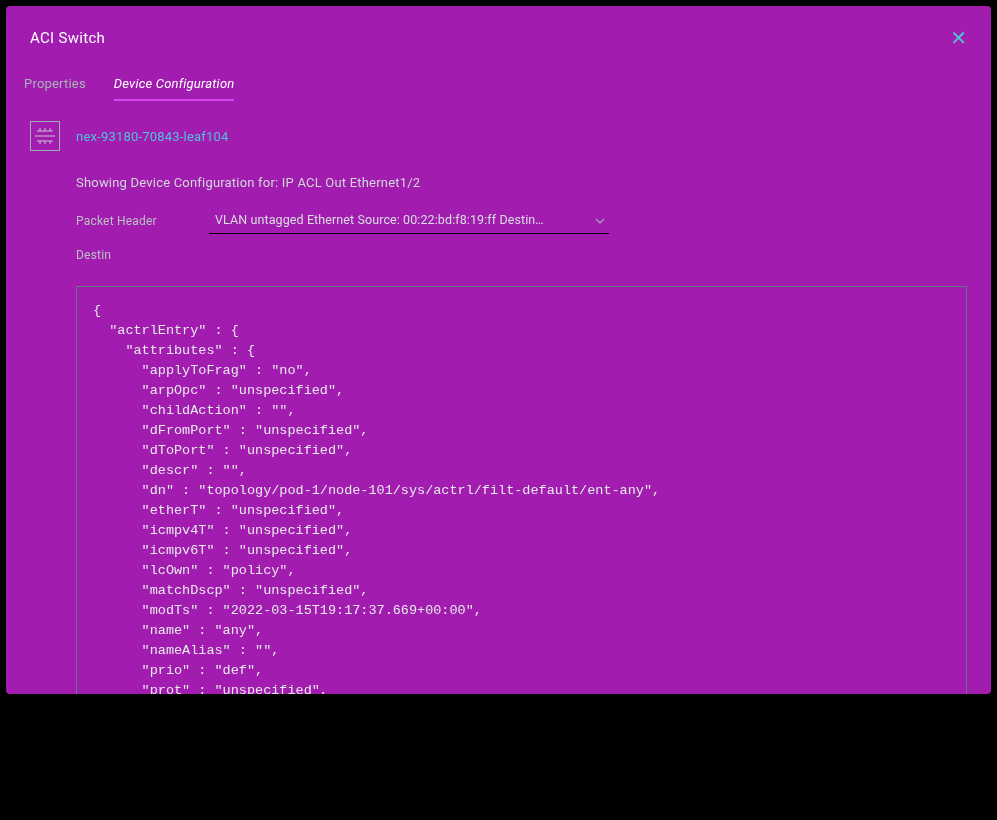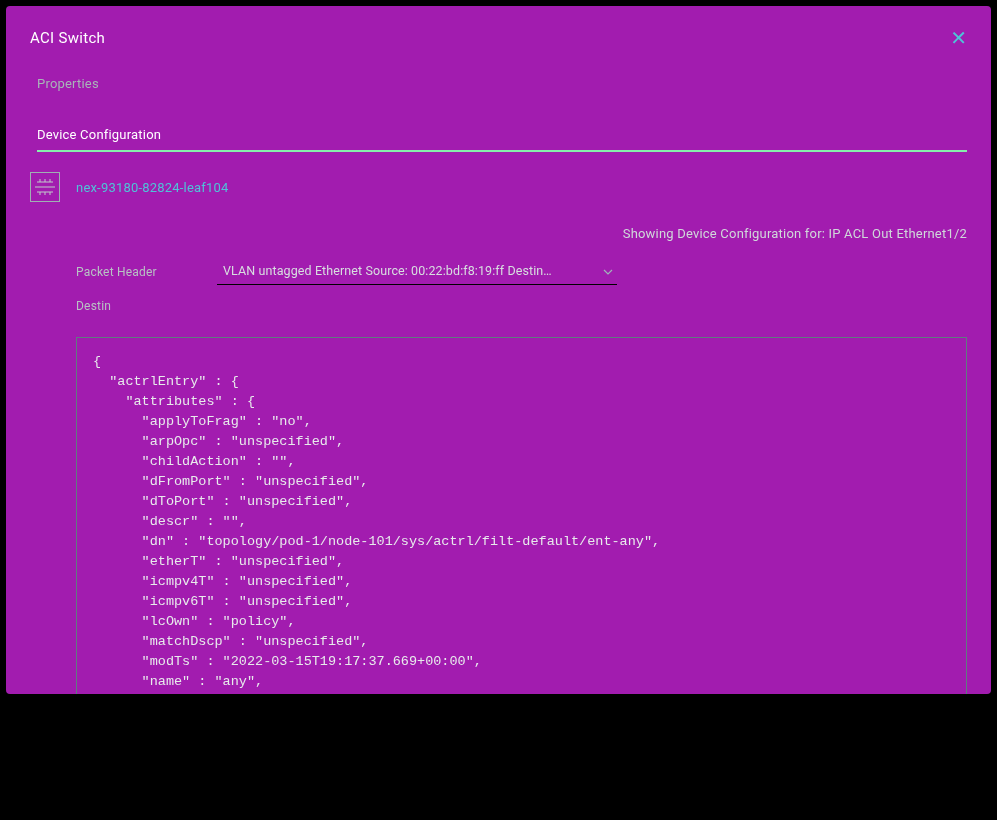--- a/index.html
+++ b/index.html
@@ -37,35 +37,35 @@
       letter-spacing: 0.3px;
     }
     .close-btn {
       color: #4fc3d8;
       font-size: 20px;
       cursor: pointer;
       line-height: 1;
       font-weight: 300;
     }
     .tabs {
-      padding: 16px 24px 0 31px;
+      padding: 16px 24px 0 18px;
       display: flex;
       gap: 28px;
-      flex-direction: column;
     }
     .tab {
       font-size: 13px;
       color: #a8b5b8;
       padding-bottom: 8px;
       cursor: pointer;
       letter-spacing: 0.2px;
     }
     .tab.active {
       color: #ffffff;
-      border-bottom: 2px solid #86efac;
+      border-bottom: 2px solid #d946ef;
+      font-style: italic;
     }
     .device-row {
       padding: 20px 24px 8px 24px;
       display: flex;
       align-items: center;
       gap: 16px;
     }
     .device-icon {
       width: 30px;
       height: 30px;
@@ -80,27 +80,26 @@
     .device-name {
       color: #4fc3d8;
       font-size: 13px;
       letter-spacing: 0.2px;
     }
     .config-label {
       padding: 16px 24px 8px 70px;
       font-size: 13px;
       color: #d0d8da;
       letter-spacing: 0.2px;
-      text-align: right;
     }
     .form-row {
       padding: 10px 24px 4px 70px;
       display: flex;
       align-items: center;
-      gap: 36px;
+      gap: 28px;
     }
     .form-label {
       width: 105px;
       font-size: 12px;
       color: #b8c2c4;
       letter-spacing: 0.2px;
     }
     .dropdown {
       width: 400px;
       border-bottom: 1px solid #000000;
@@ -173,21 +172,21 @@
           <line x1="10" y1="1" x2="10" y2="4"></line>
           <line x1="15" y1="1" x2="15" y2="4"></line>
           <line x1="0" y1="9" x2="20" y2="9"></line>
           <line x1="2" y1="14" x2="18" y2="14"></line>
           <line x1="5" y1="14" x2="5" y2="17"></line>
           <line x1="10" y1="14" x2="10" y2="17"></line>
           <line x1="15" y1="14" x2="15" y2="17"></line>
         </g>
       </svg>
     </div>
-    <div class="device-name">nex-93180-82824-leaf104</div>
+    <div class="device-name">nex-93180-70843-leaf104</div>
   </div>
 
   <div class="config-label">Showing Device Configuration for: IP ACL Out Ethernet1/2</div>
 
   <div class="form-row">
     <div class="form-label">Packet Header</div>
     <div class="dropdown">
       <span class="dropdown-text">VLAN untagged Ethernet Source: 00:22:bd:f8:19:ff Destin…</span>
       <span class="dropdown-chevron">
         <svg viewBox="0 0 10 6">

